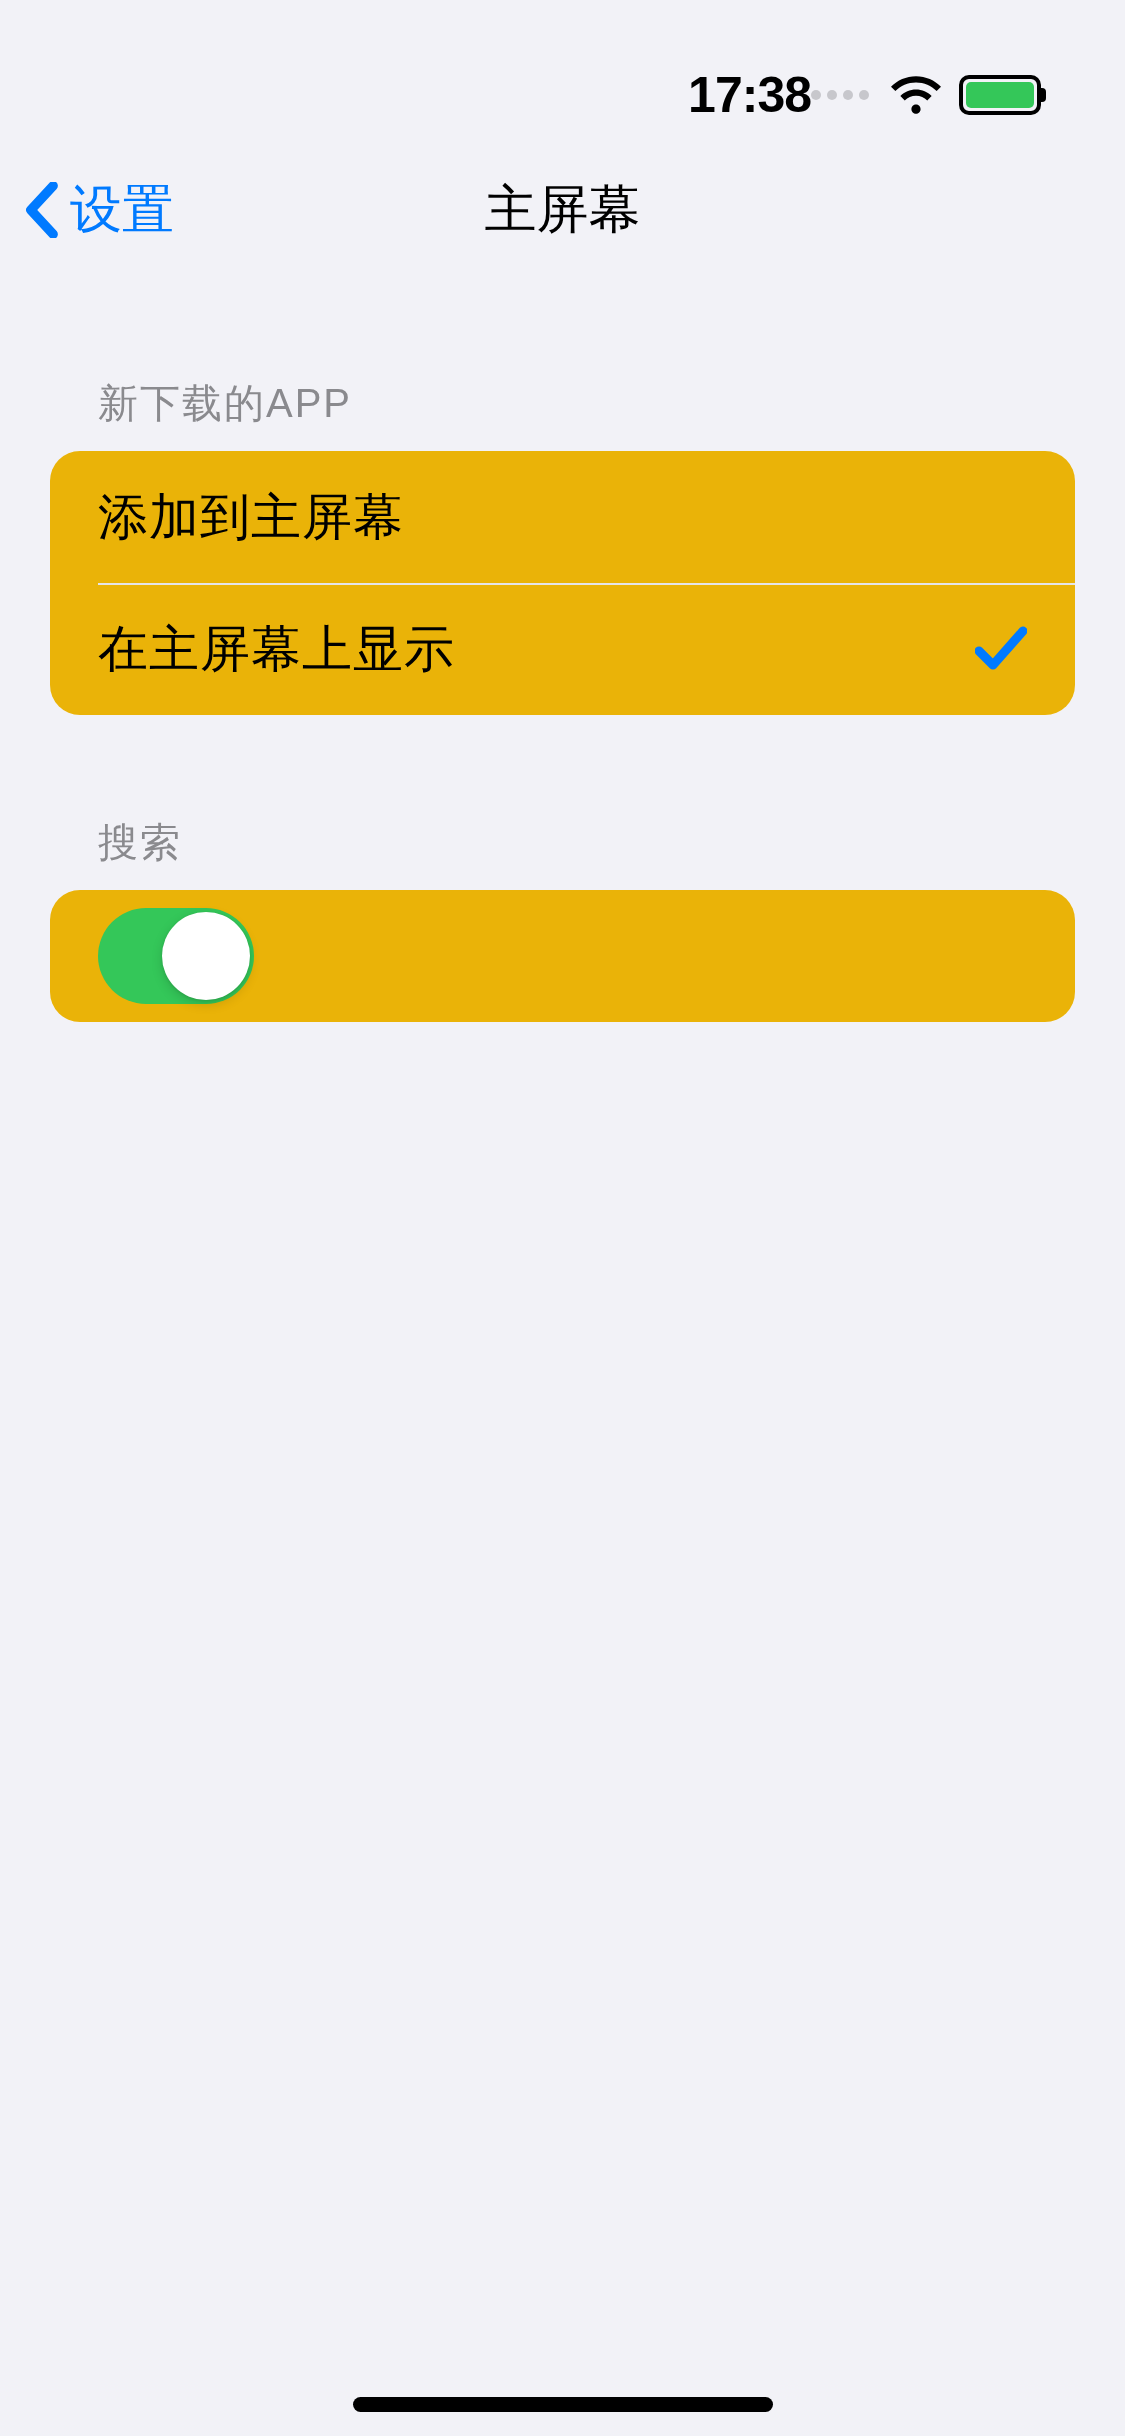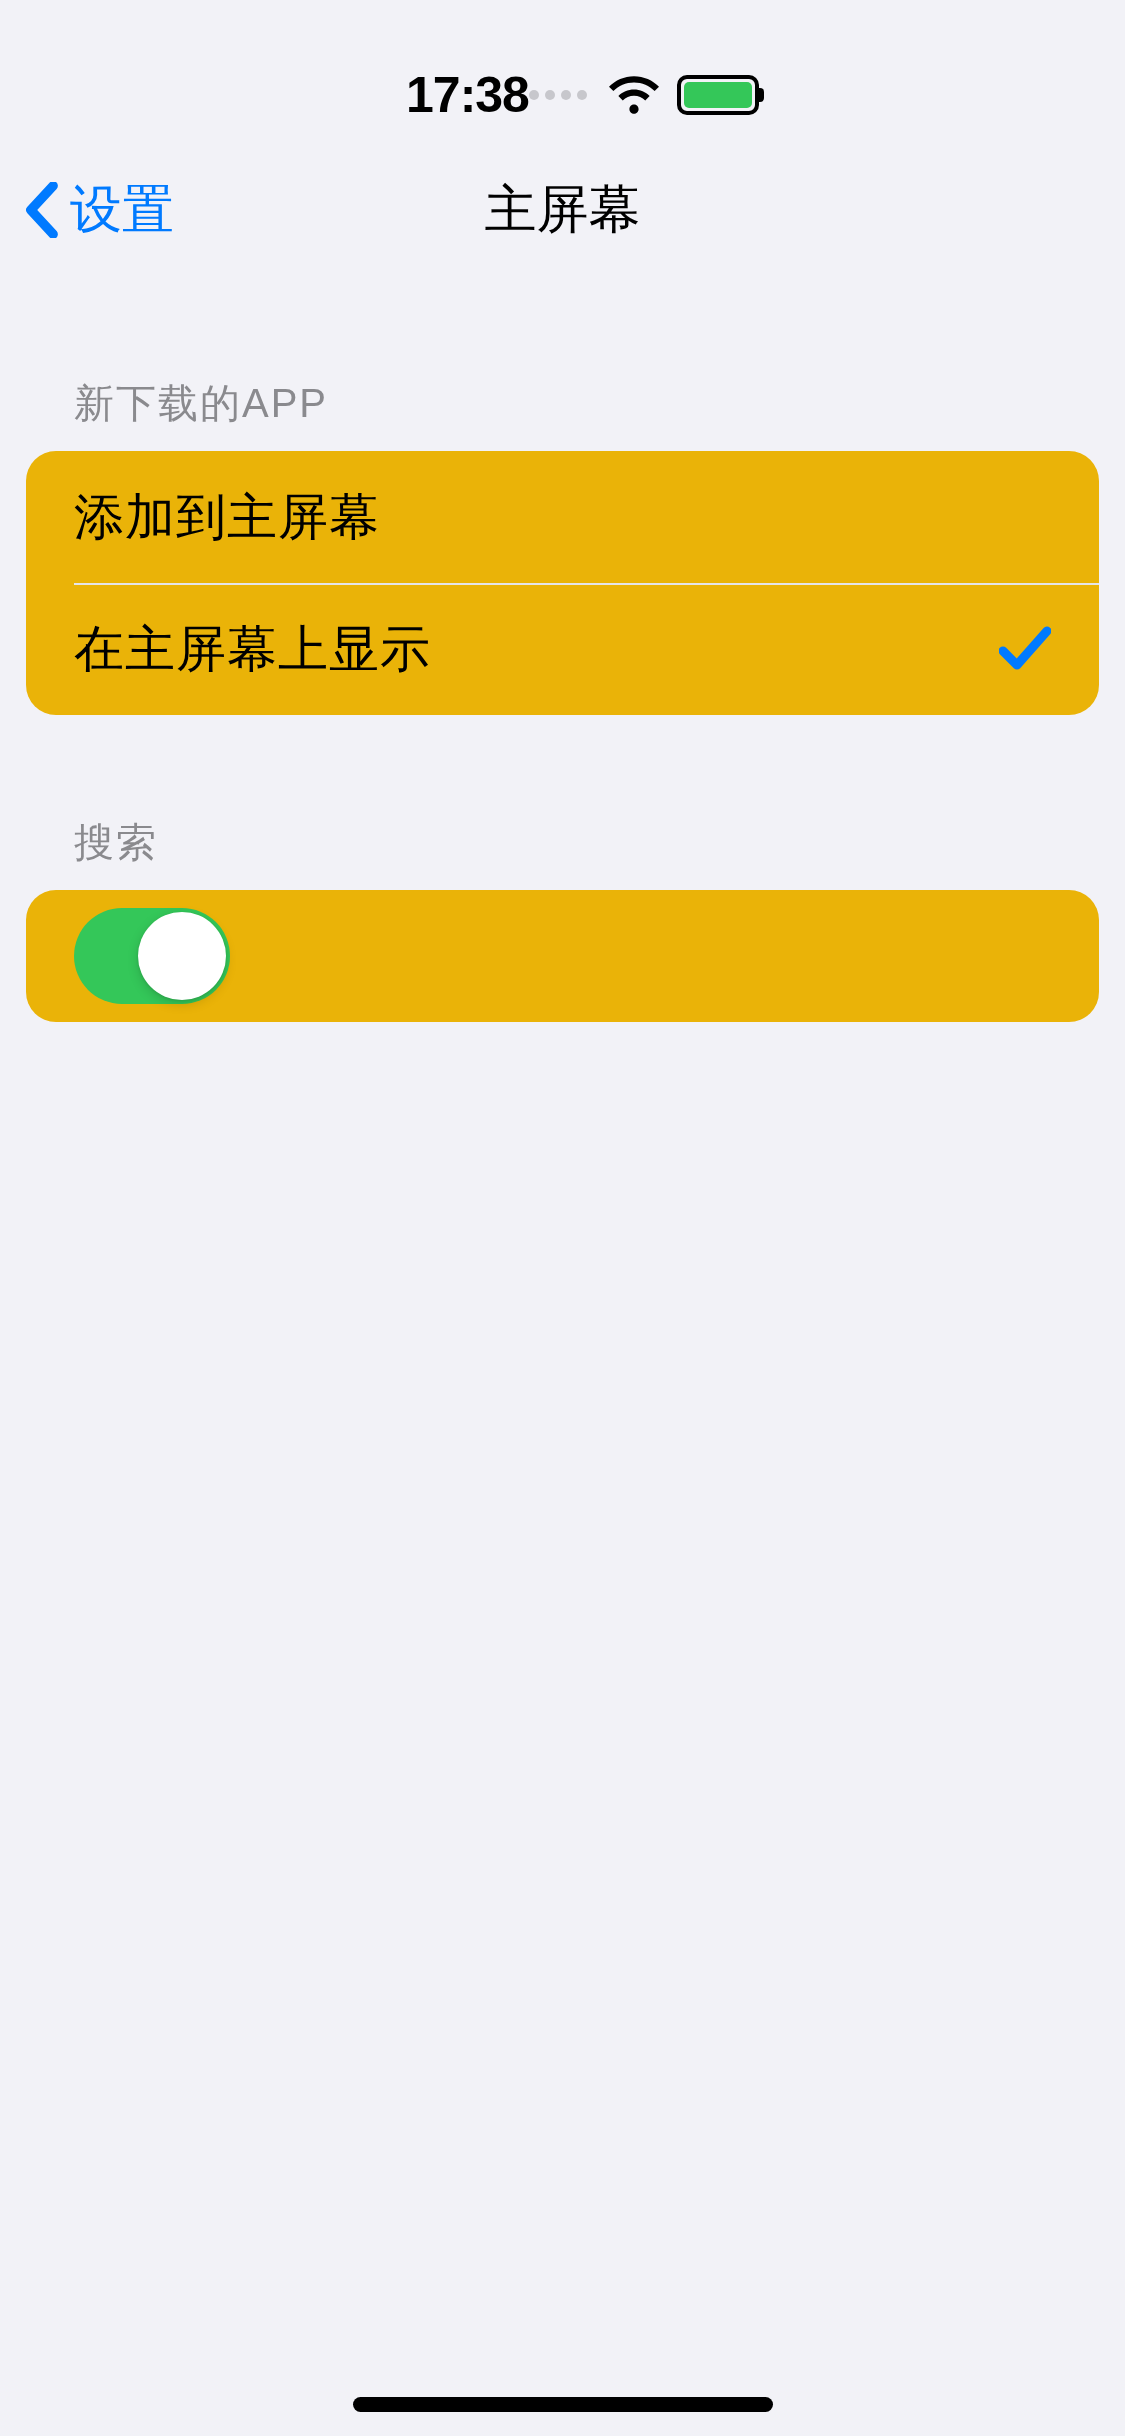--- a/index.html
+++ b/index.html
@@ -13,23 +13,23 @@
       height: 2436px;
       background: #f2f2f7;
       font-family: -apple-system, "SF Pro Text", "Helvetica Neue", "PingFang SC", sans-serif;
       position: relative;
       overflow: hidden;
     }
 
     
     .status-bar {
       display: flex;
-      justify-content: center;
-      align-items: center;
-      padding: 50px 60px 0 100px;
+      justify-content: flex-end;
+      align-items: center;
+      padding: 50px 84px 0 100px;
       height: 140px;
     }
     .status-time {
       font-size: 50px;
       font-weight: 600;
       letter-spacing: -1px;
     }
     .status-right {
       display: flex;
       align-items: center;
@@ -99,21 +99,21 @@
       position: absolute;
       left: 50%;
       transform: translateX(-50%);
       font-size: 52px;
       font-weight: 400;
       color: #000;
     }
 
     
     .content {
-      padding: 0 26px;
+      padding: 0 50px;
     }
     .section {
       margin-top: 100px;
     }
     .section:first-child {
       margin-top: 96px;
     }
     .section-header {
       font-size: 40px;
       color: #8a8a8e;

